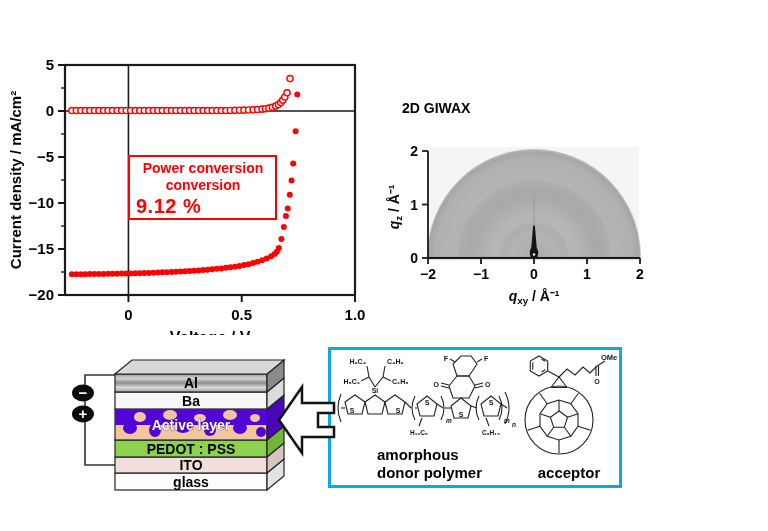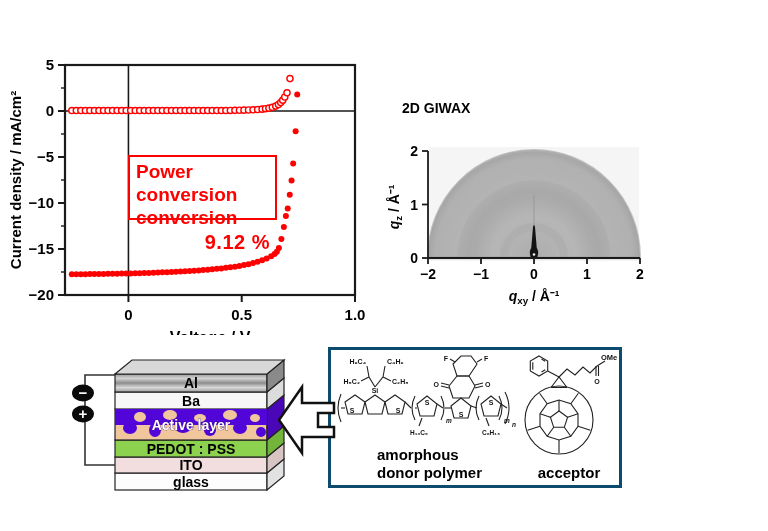--- a/index.html
+++ b/index.html
@@ -4,24 +4,24 @@
 <style>
   html,body{margin:0;padding:0;background:#fff;}
   #canvas{position:relative;width:768px;height:531px;background:#ffffff;overflow:hidden;
           font-family:"Liberation Sans",sans-serif;}
   .abs{position:absolute;}
   svg text{font-family:"Liberation Sans",sans-serif;}
   
   #pce-box{left:128px;top:155px;width:149px;height:65px;border:2.5px solid #ff0000;
            background:#ffffff;color:#ff0000;font-weight:bold;box-sizing:border-box;
            padding:3px 5px 0 6px;z-index:5;}
-  #pce-box .l{font-size:19px;line-height:1.22;}
-  #pce-box .v{font-size:20px;text-align:right;margin-top:1px;letter-spacing:0.5px;}
+  #pce-box .l{font-size:14px;line-height:1.22;text-align:center;}
+  #pce-box .v{font-size:20px;text-align:left;margin-top:1px;letter-spacing:0.5px;}
   
-  #mol-box{left:328px;top:347px;width:294px;height:141px;border:3px solid #0c4a6e;
+  #mol-box{left:328px;top:347px;width:294px;height:141px;border:3px solid #0ea5e9;
            background:#fff;box-sizing:border-box;z-index:2;}
   .sub{font-size:70%;}
 </style>
 </head>
 <body>
 
 <div id="canvas">
 
   <svg id="jv-svg" class="abs" style="left:8px;top:30px;" width="368" height="305">
       <g>

